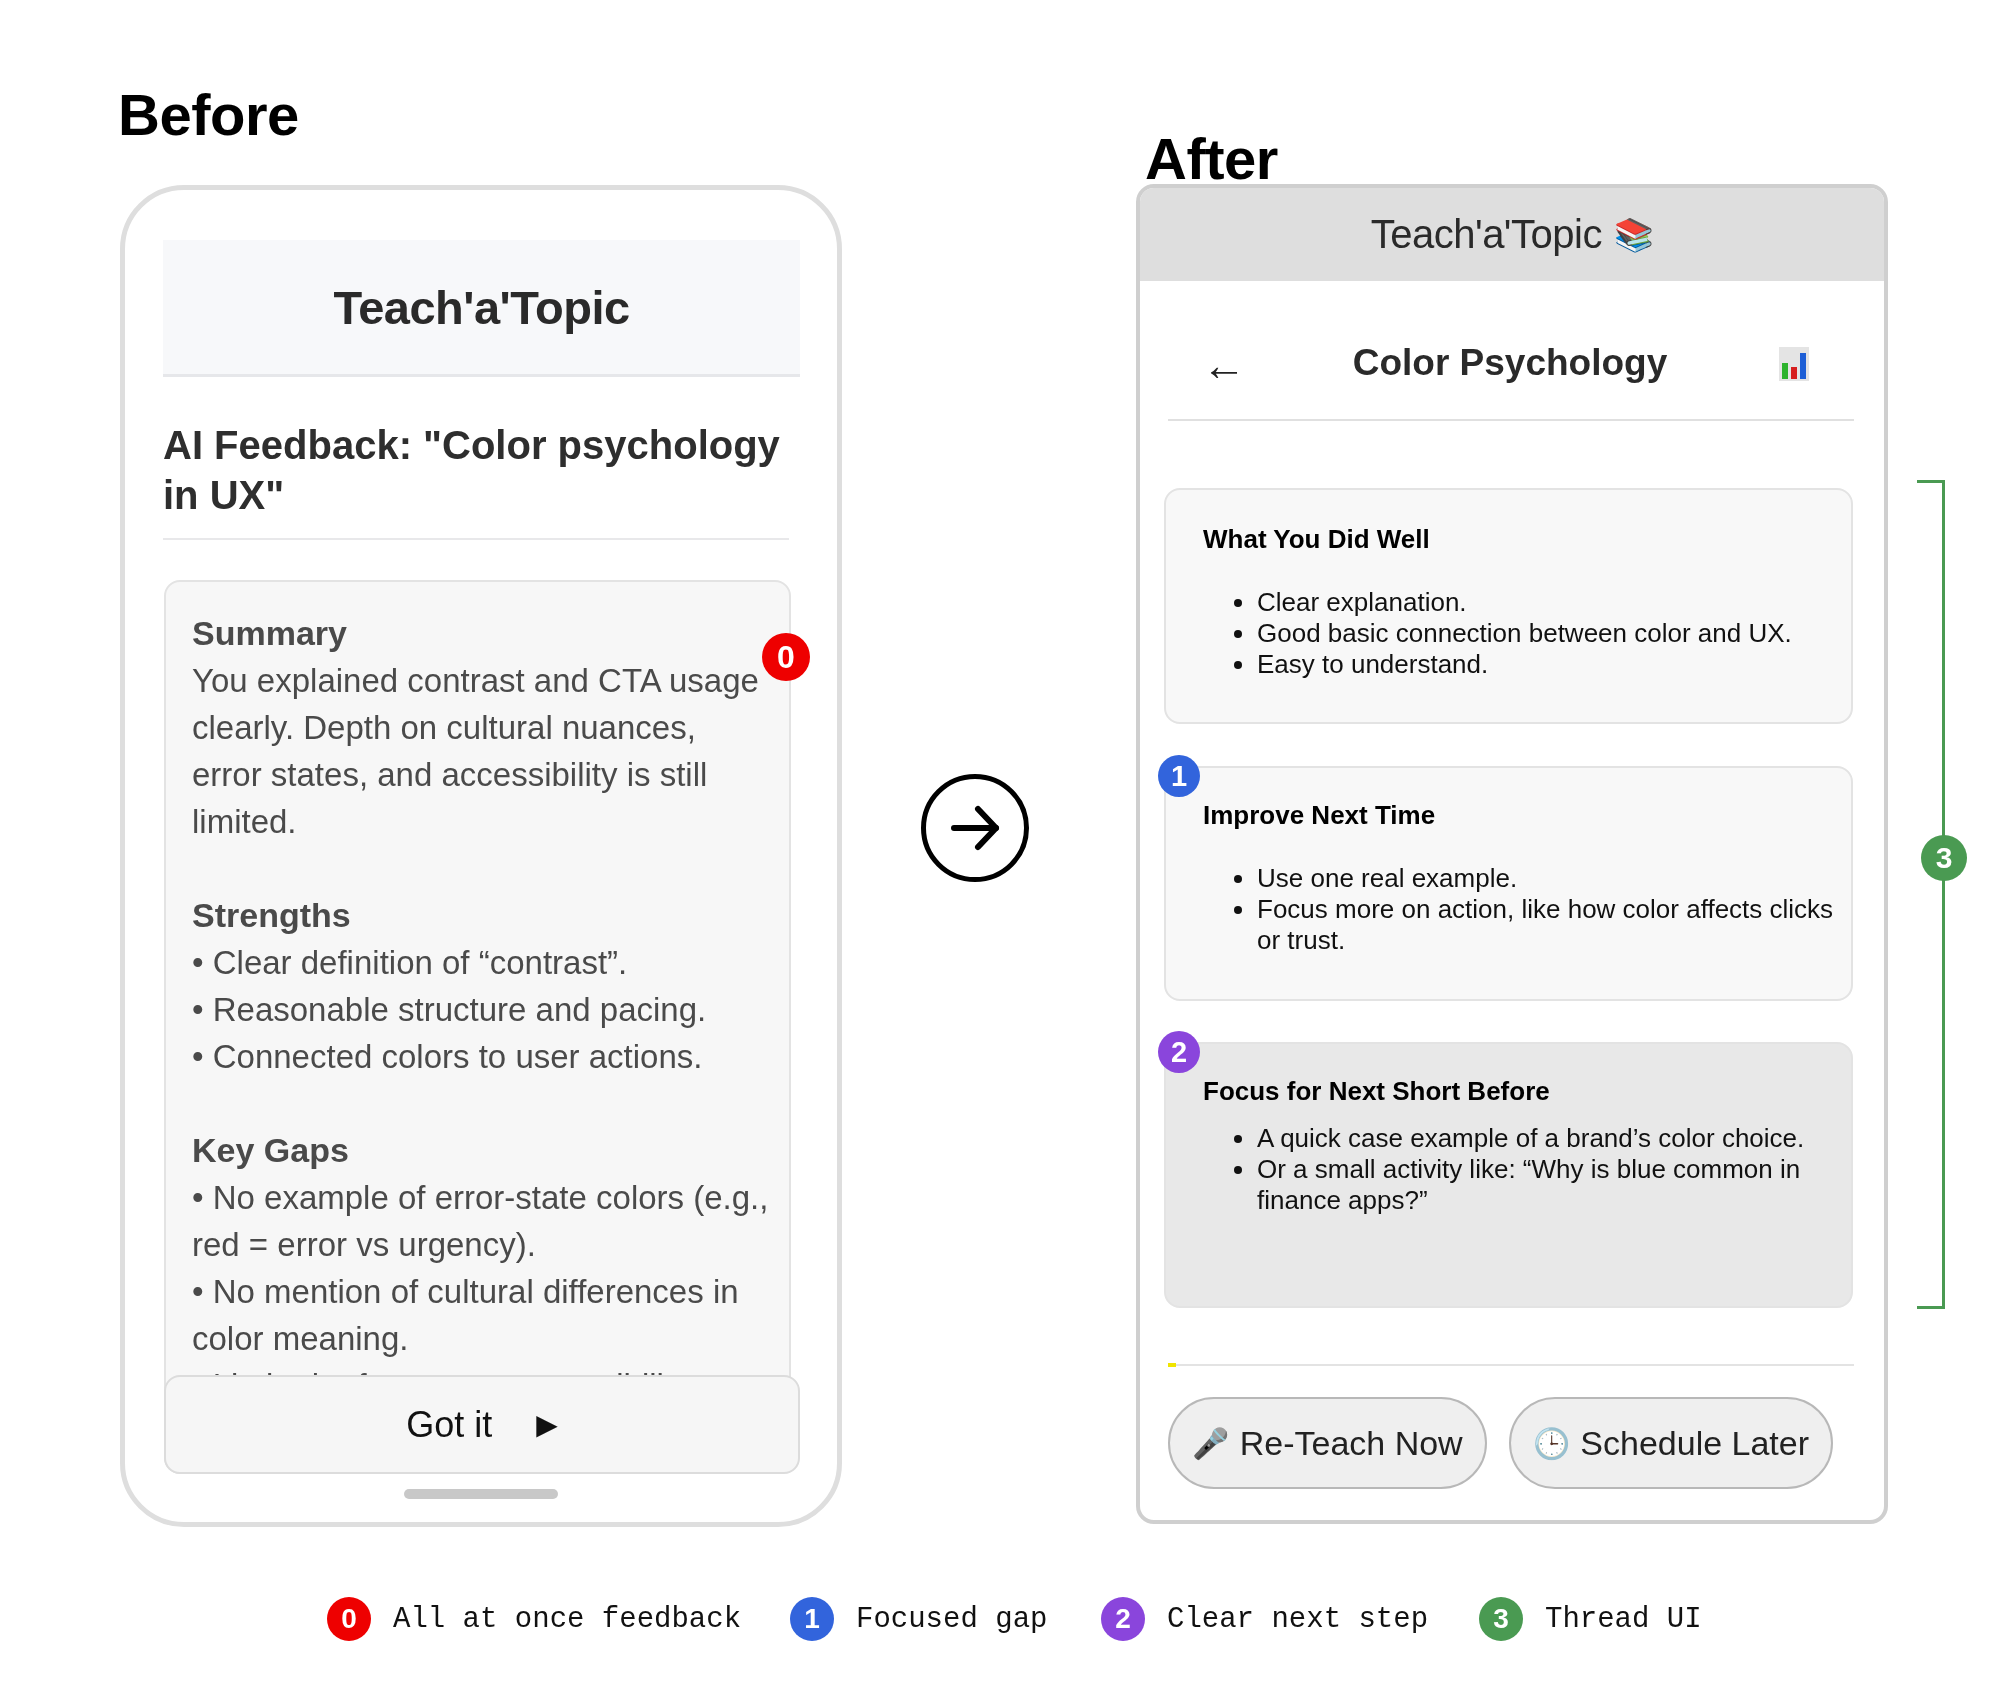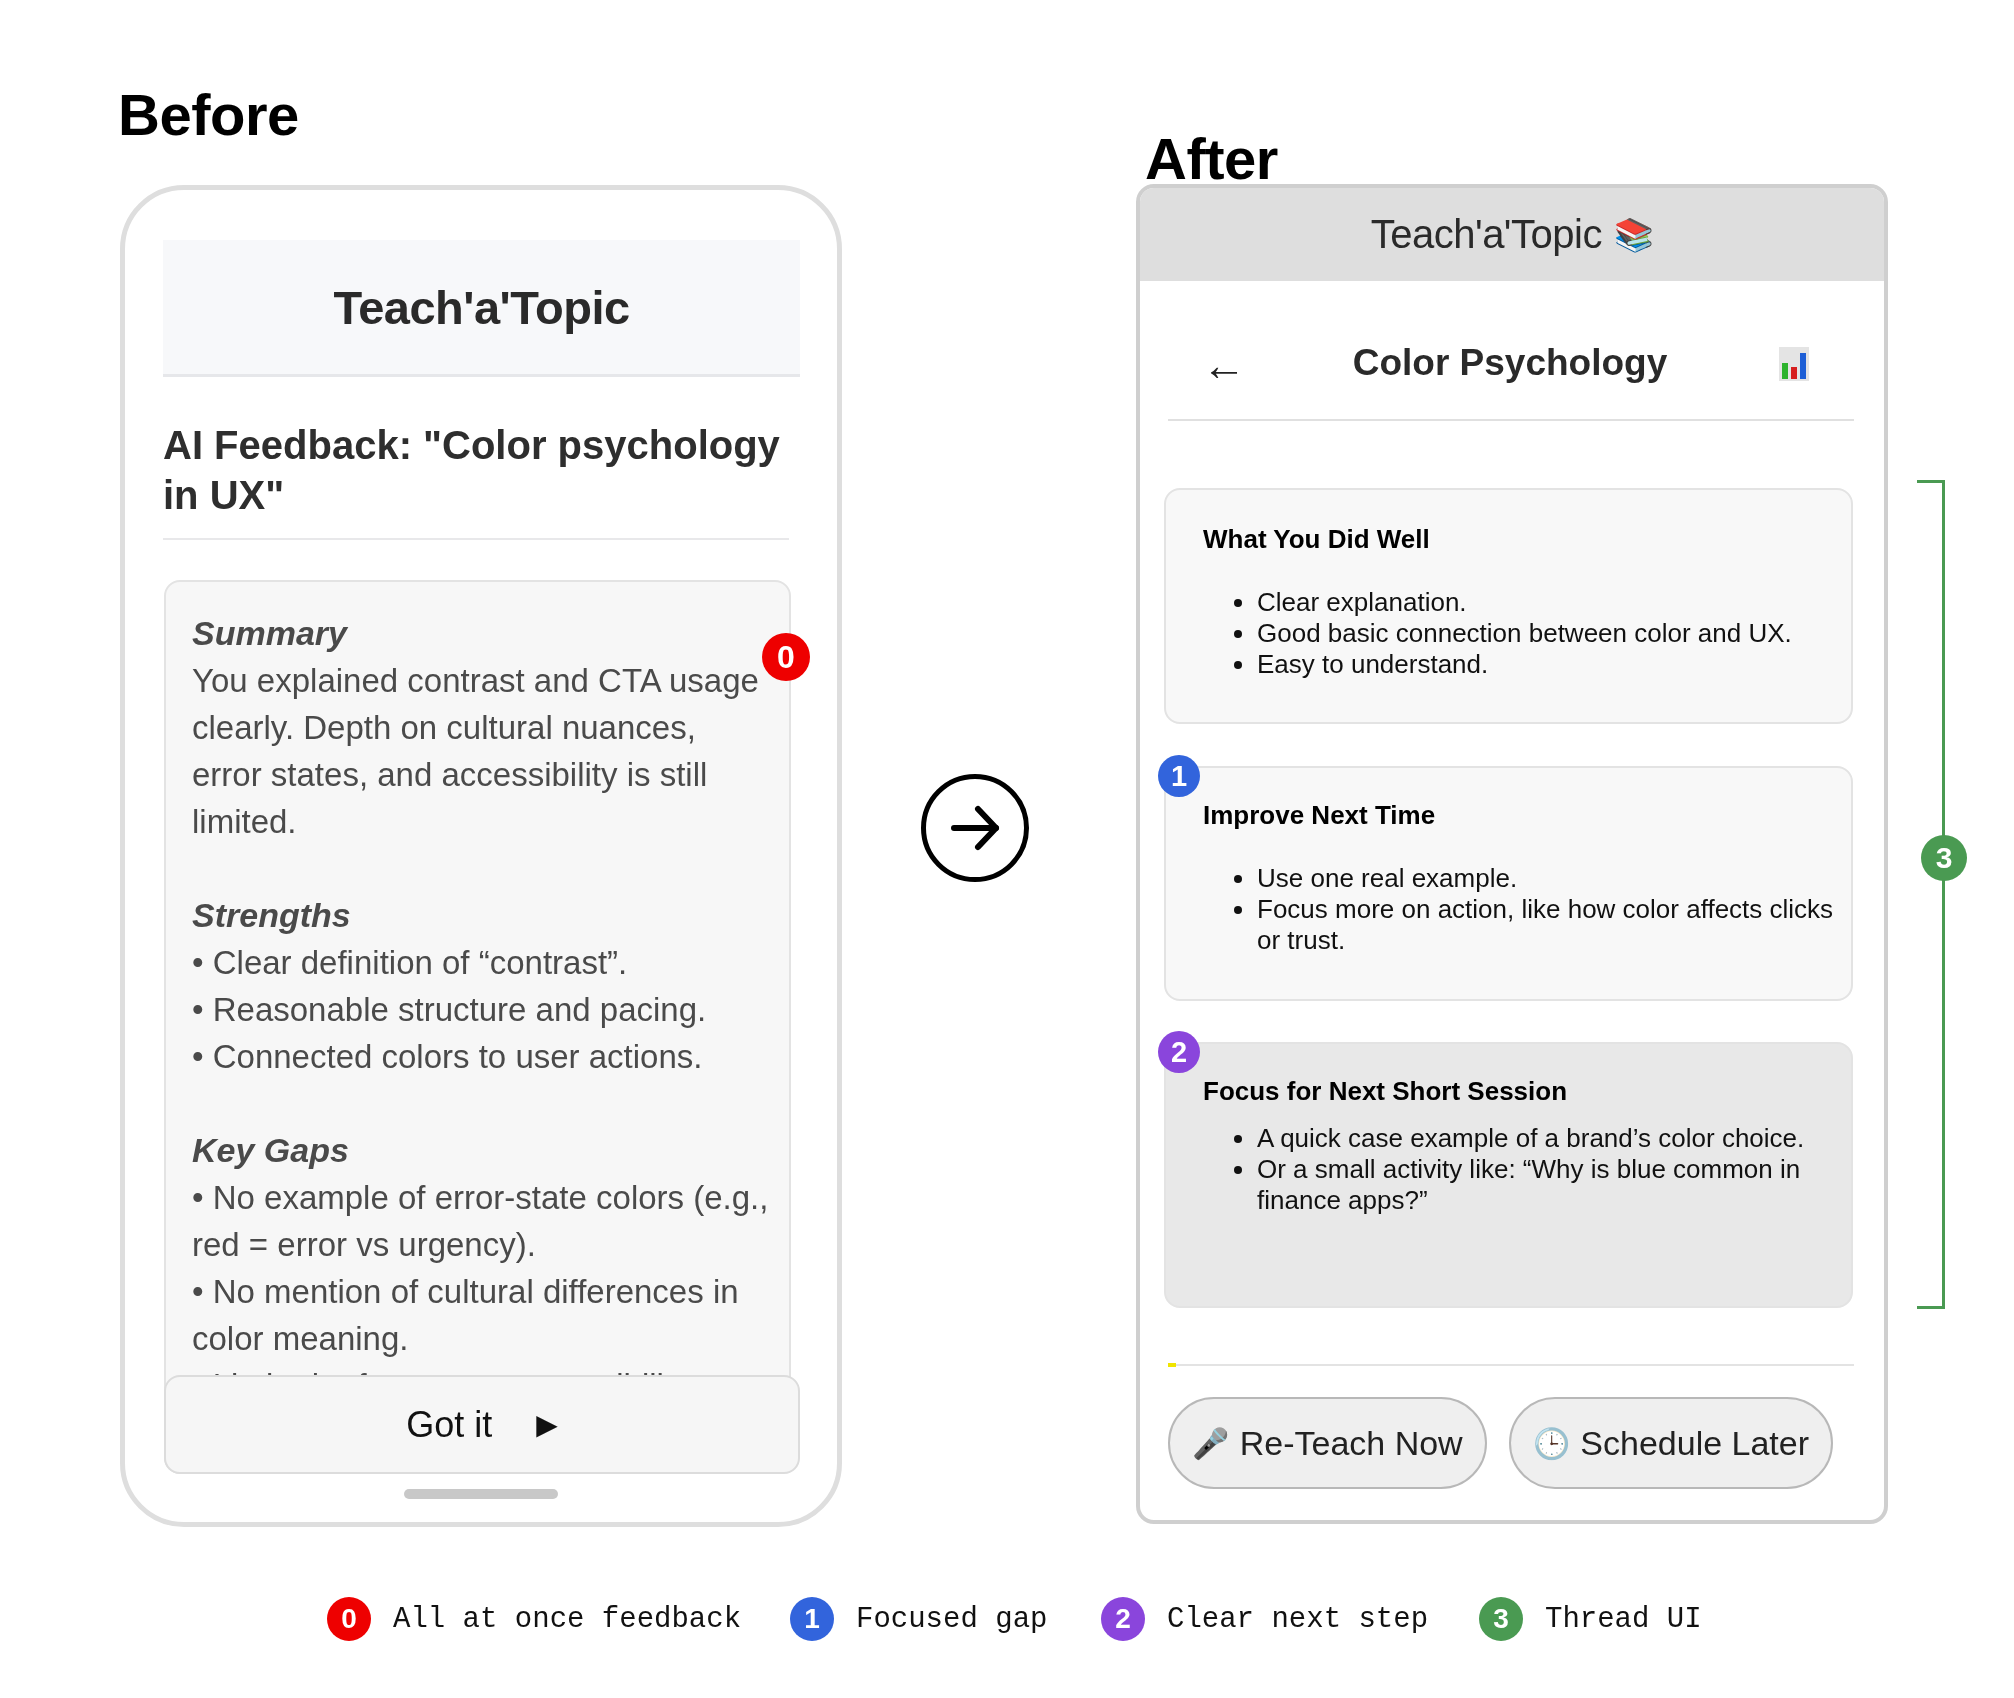--- a/index.html
+++ b/index.html
@@ -8,21 +8,21 @@
   .section-title { font-family:"Liberation Sans", sans-serif; font-weight:700; font-size:58px; color:#000; line-height:1; letter-spacing:-0.5px; }
 
   
   .before-frame { left:120px; top:185px; width:712px; height:1332px; border:5px solid #dedede; border-radius:64px; background:#fff; }
   .before-header { left:163px; top:240px; width:637px; height:134px; background:#f7f8fa; border-bottom:3px solid #e6e7ea; display:flex; align-items:center; justify-content:center; }
   .before-header span { font-size:47px; font-weight:700; color:#2a2a2a; letter-spacing:-0.5px; }
   .before-heading { left:163px; top:420px; width:640px; font-size:40px; font-weight:700; color:#2e2e2e; line-height:50px; }
   .before-divider { left:163px; top:538px; width:626px; height:2px; background:#e8e8ea; }
   .before-card { left:164px; top:580px; width:623px; height:890px; background:#f7f7f7; border:2px solid #e3e3e3; border-radius:16px; overflow:hidden; }
   .before-card-inner { position:absolute; left:26px; top:28px; width:580px; color:#4a4a4a; font-size:33px; line-height:47px; }
-  .bc-h { font-weight:700; color:#4a4a4a; font-size:34px;font-style:italic; }
+  .bc-h { font-weight:700; color:#4a4a4a; font-size:34px; }
   .bc-gap { height:47px; }
   .got-it { left:164px; top:1375px; width:632px; height:95px; background:#f6f6f6; border:2px solid #dcdcdc; border-radius:16px; display:flex; align-items:center; justify-content:center; font-size:36px; color:#111;gap:32px; }
   .got-it .play { font-size:28px; margin-left:12px; }
   .home-indicator { left:404px; top:1489px; width:154px; height:10px; background:#c8c8c8; border-radius:6px; }
 
   .badge { border-radius:50%; color:#fff; font-weight:700; display:flex; align-items:center; justify-content:center; font-family:"Liberation Sans", sans-serif; }
   .badge-0 { left:762px; top:633px; width:48px; height:48px; background:#ee0000; font-size:32px; }
 
   
   .arrow-circle { left:921px; top:774px; width:98px; height:98px; border:5px solid #000; border-radius:50%; }
@@ -134,21 +134,21 @@
 <div class="abs acard" style="top:766px; height:235px;">
   <div class="acard-title" style="top:32px;text-align:center;">Improve Next Time</div>
   <ul style="top:80px;">
     <li>Use one real example.</li>
     <li>Focus more on action, like how color affects clicks or trust.</li>
   </ul>
 </div>
 <div class="abs badge badge-1">1</div>
 
 <div class="abs acard focus" style="top:1042px; height:266px;">
-  <div class="acard-title" style="top:32px;">Focus for Next Short Session</div>
+  <div class="acard-title" style="top:32px;">Focus for Next Short Before</div>
   <ul style="top:64px;">
     <li>A quick case example of a brand’s color choice.</li>
     <li>Or a small activity like: “Why is blue common in finance apps?”</li>
   </ul>
 </div>
 <div class="abs badge badge-2">2</div>
 
 <div class="abs after-divider-bottom"></div>
 <div class="abs yellow-mark"></div>
 

